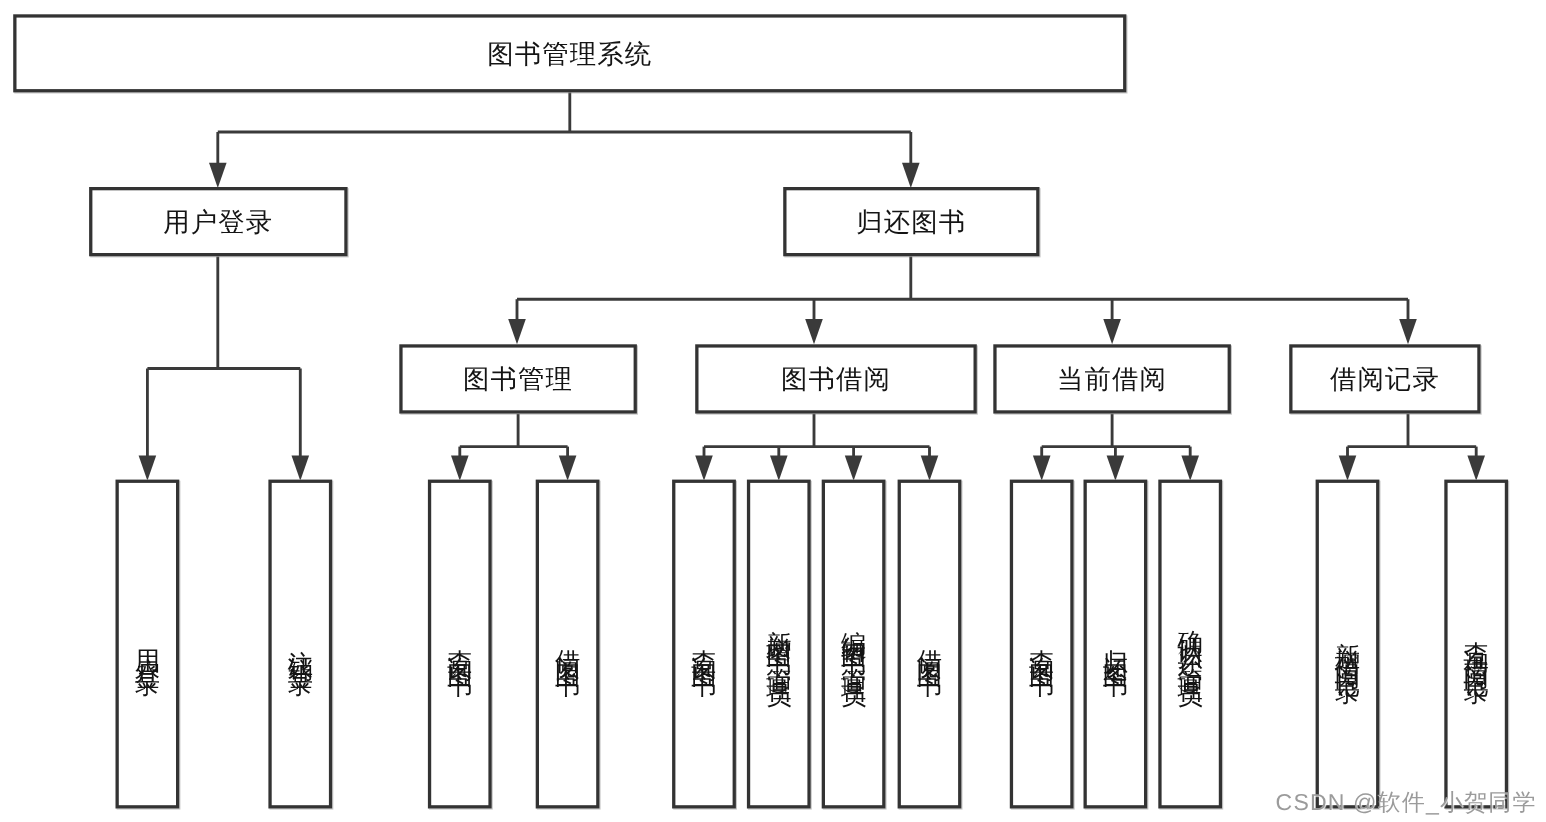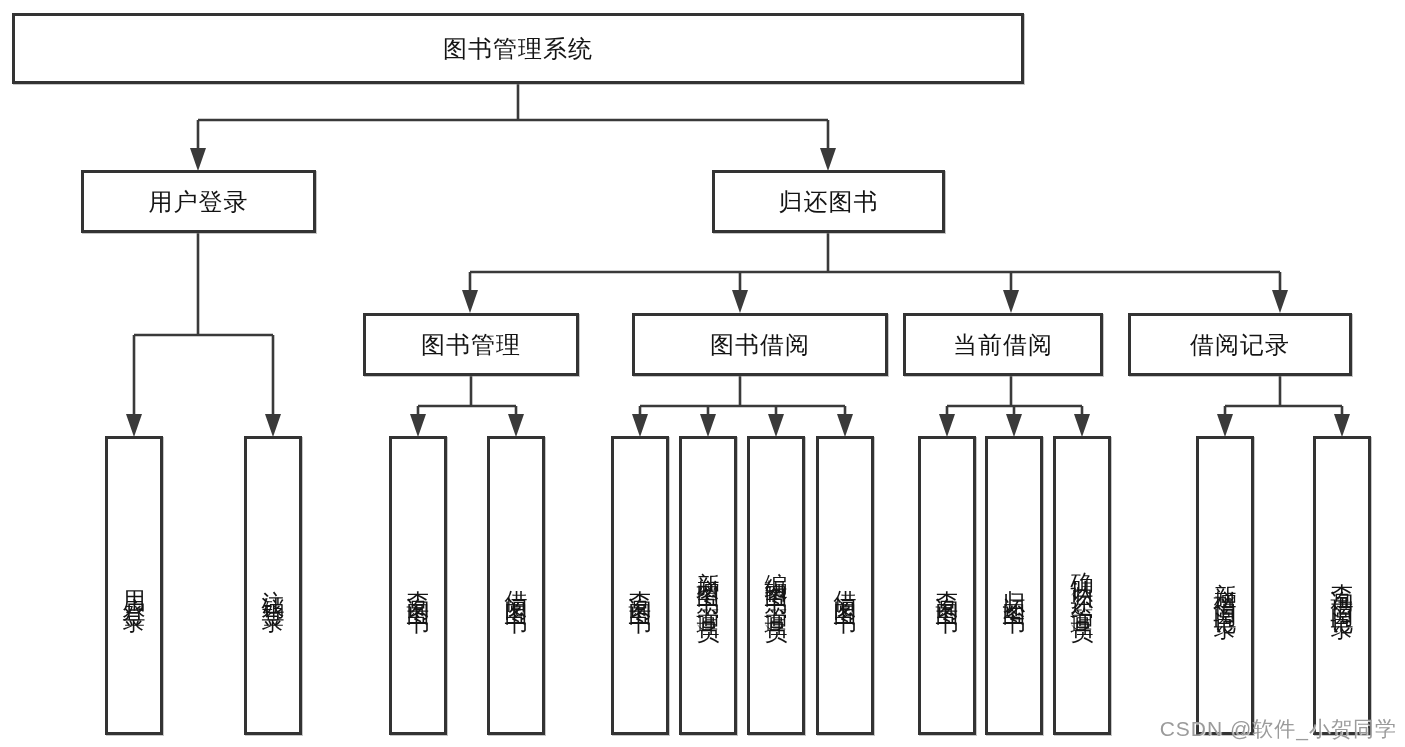--- a/index.html
+++ b/index.html
@@ -95,22 +95,22 @@
     <polygon points="1334,414 1350,414 1342,437"></polygon>
   </svg>
 
   <div class="box h" style="left:12px;top:13px;width:1012px;height:71px">图书管理系统</div>
 
   <div class="box h" style="left:81px;top:170px;width:235px;height:63px">用户登录</div>
   <div class="box h" style="left:712px;top:170px;width:233px;height:63px">归还图书</div>
 
   <div class="box h" style="left:363px;top:313px;width:216px;height:63px">图书管理</div>
   <div class="box h" style="left:632px;top:313px;width:256px;height:63px">图书借阅</div>
-  <div class="box h" style="left:903px;top:313px;width:200px;height:63px">当前借阅</div>
-  <div class="box h" style="left:1128px;top:313px;width:224px;height:63px">借阅记录</div>
+  <div class="box h" style="left:903px;top:313px;width:216px;height:63px">当前借阅</div>
+  <div class="box h" style="left:1172px;top:313px;width:174px;height:63px">借阅记录</div>
 
   <div class="box v" style="left:105px;top:436px;width:58px;height:299px">
     <span class="vt">用户登录</span>
   </div>
   <div class="box v" style="left:244px;top:436px;width:58px;height:299px">
     <span class="vt">注销登录</span>
   </div>
 
   <div class="box v" style="left:389px;top:436px;width:58px;height:299px">
     <span class="vt">查询图书</span>

